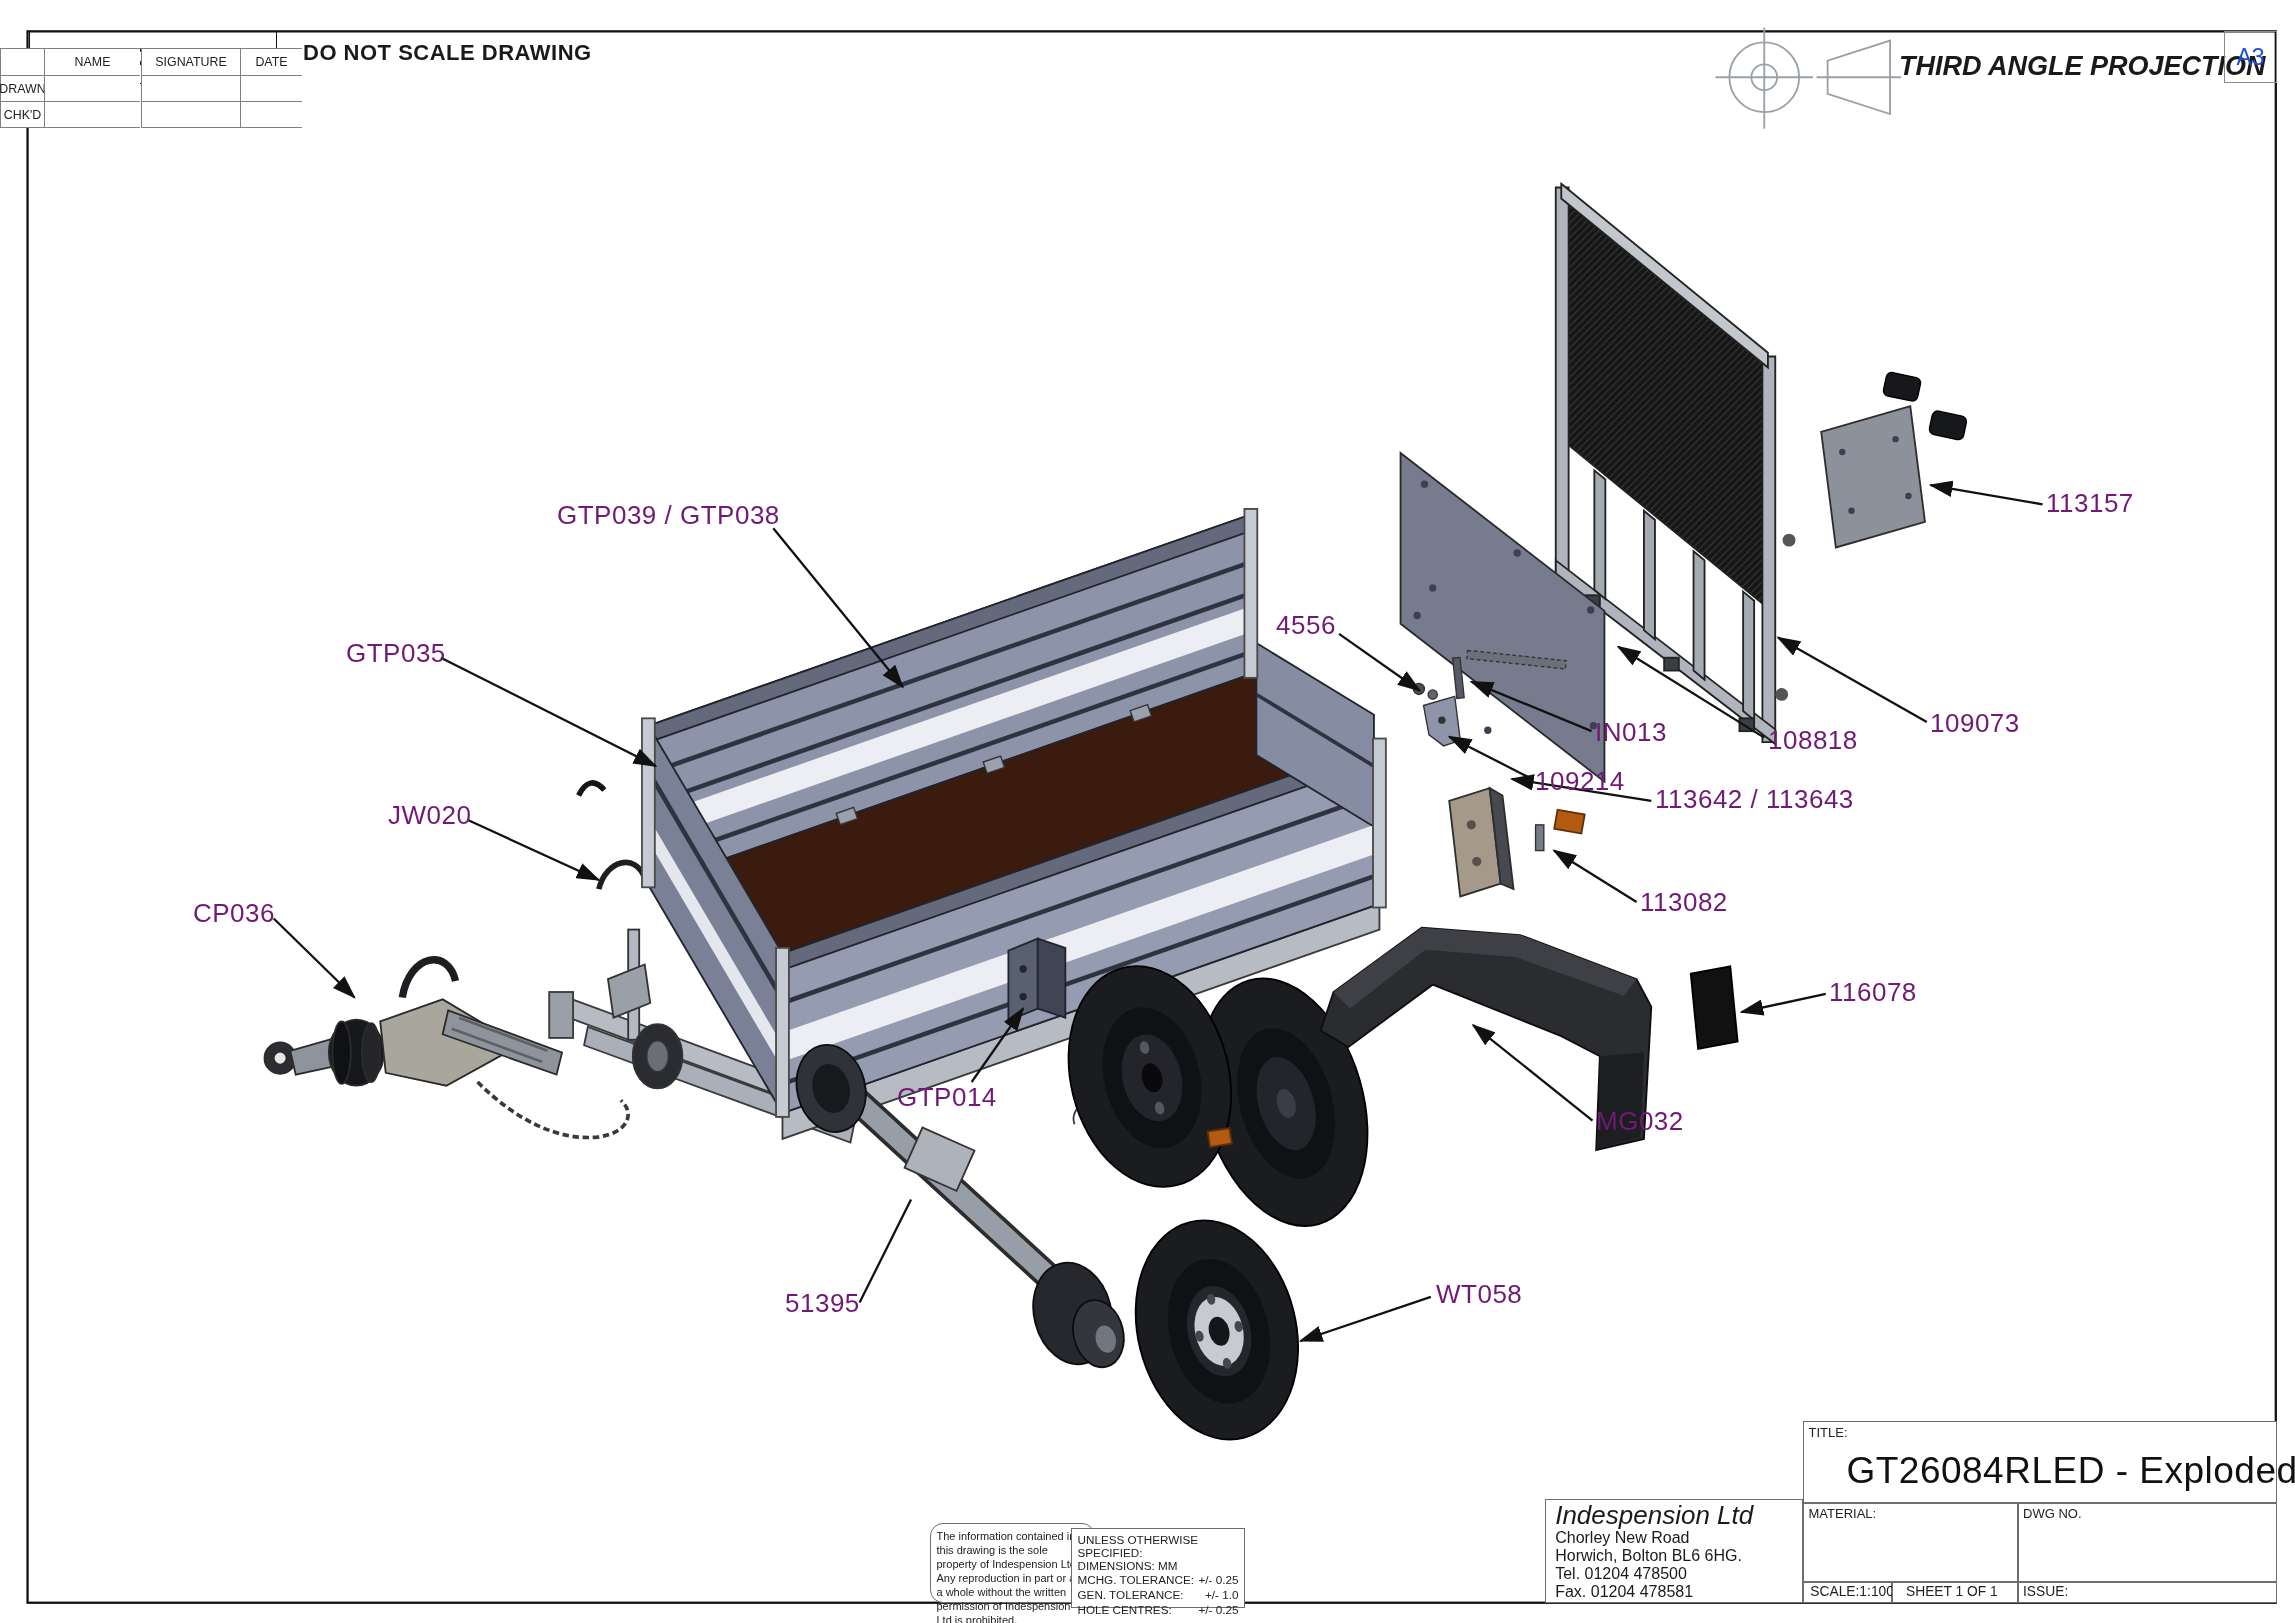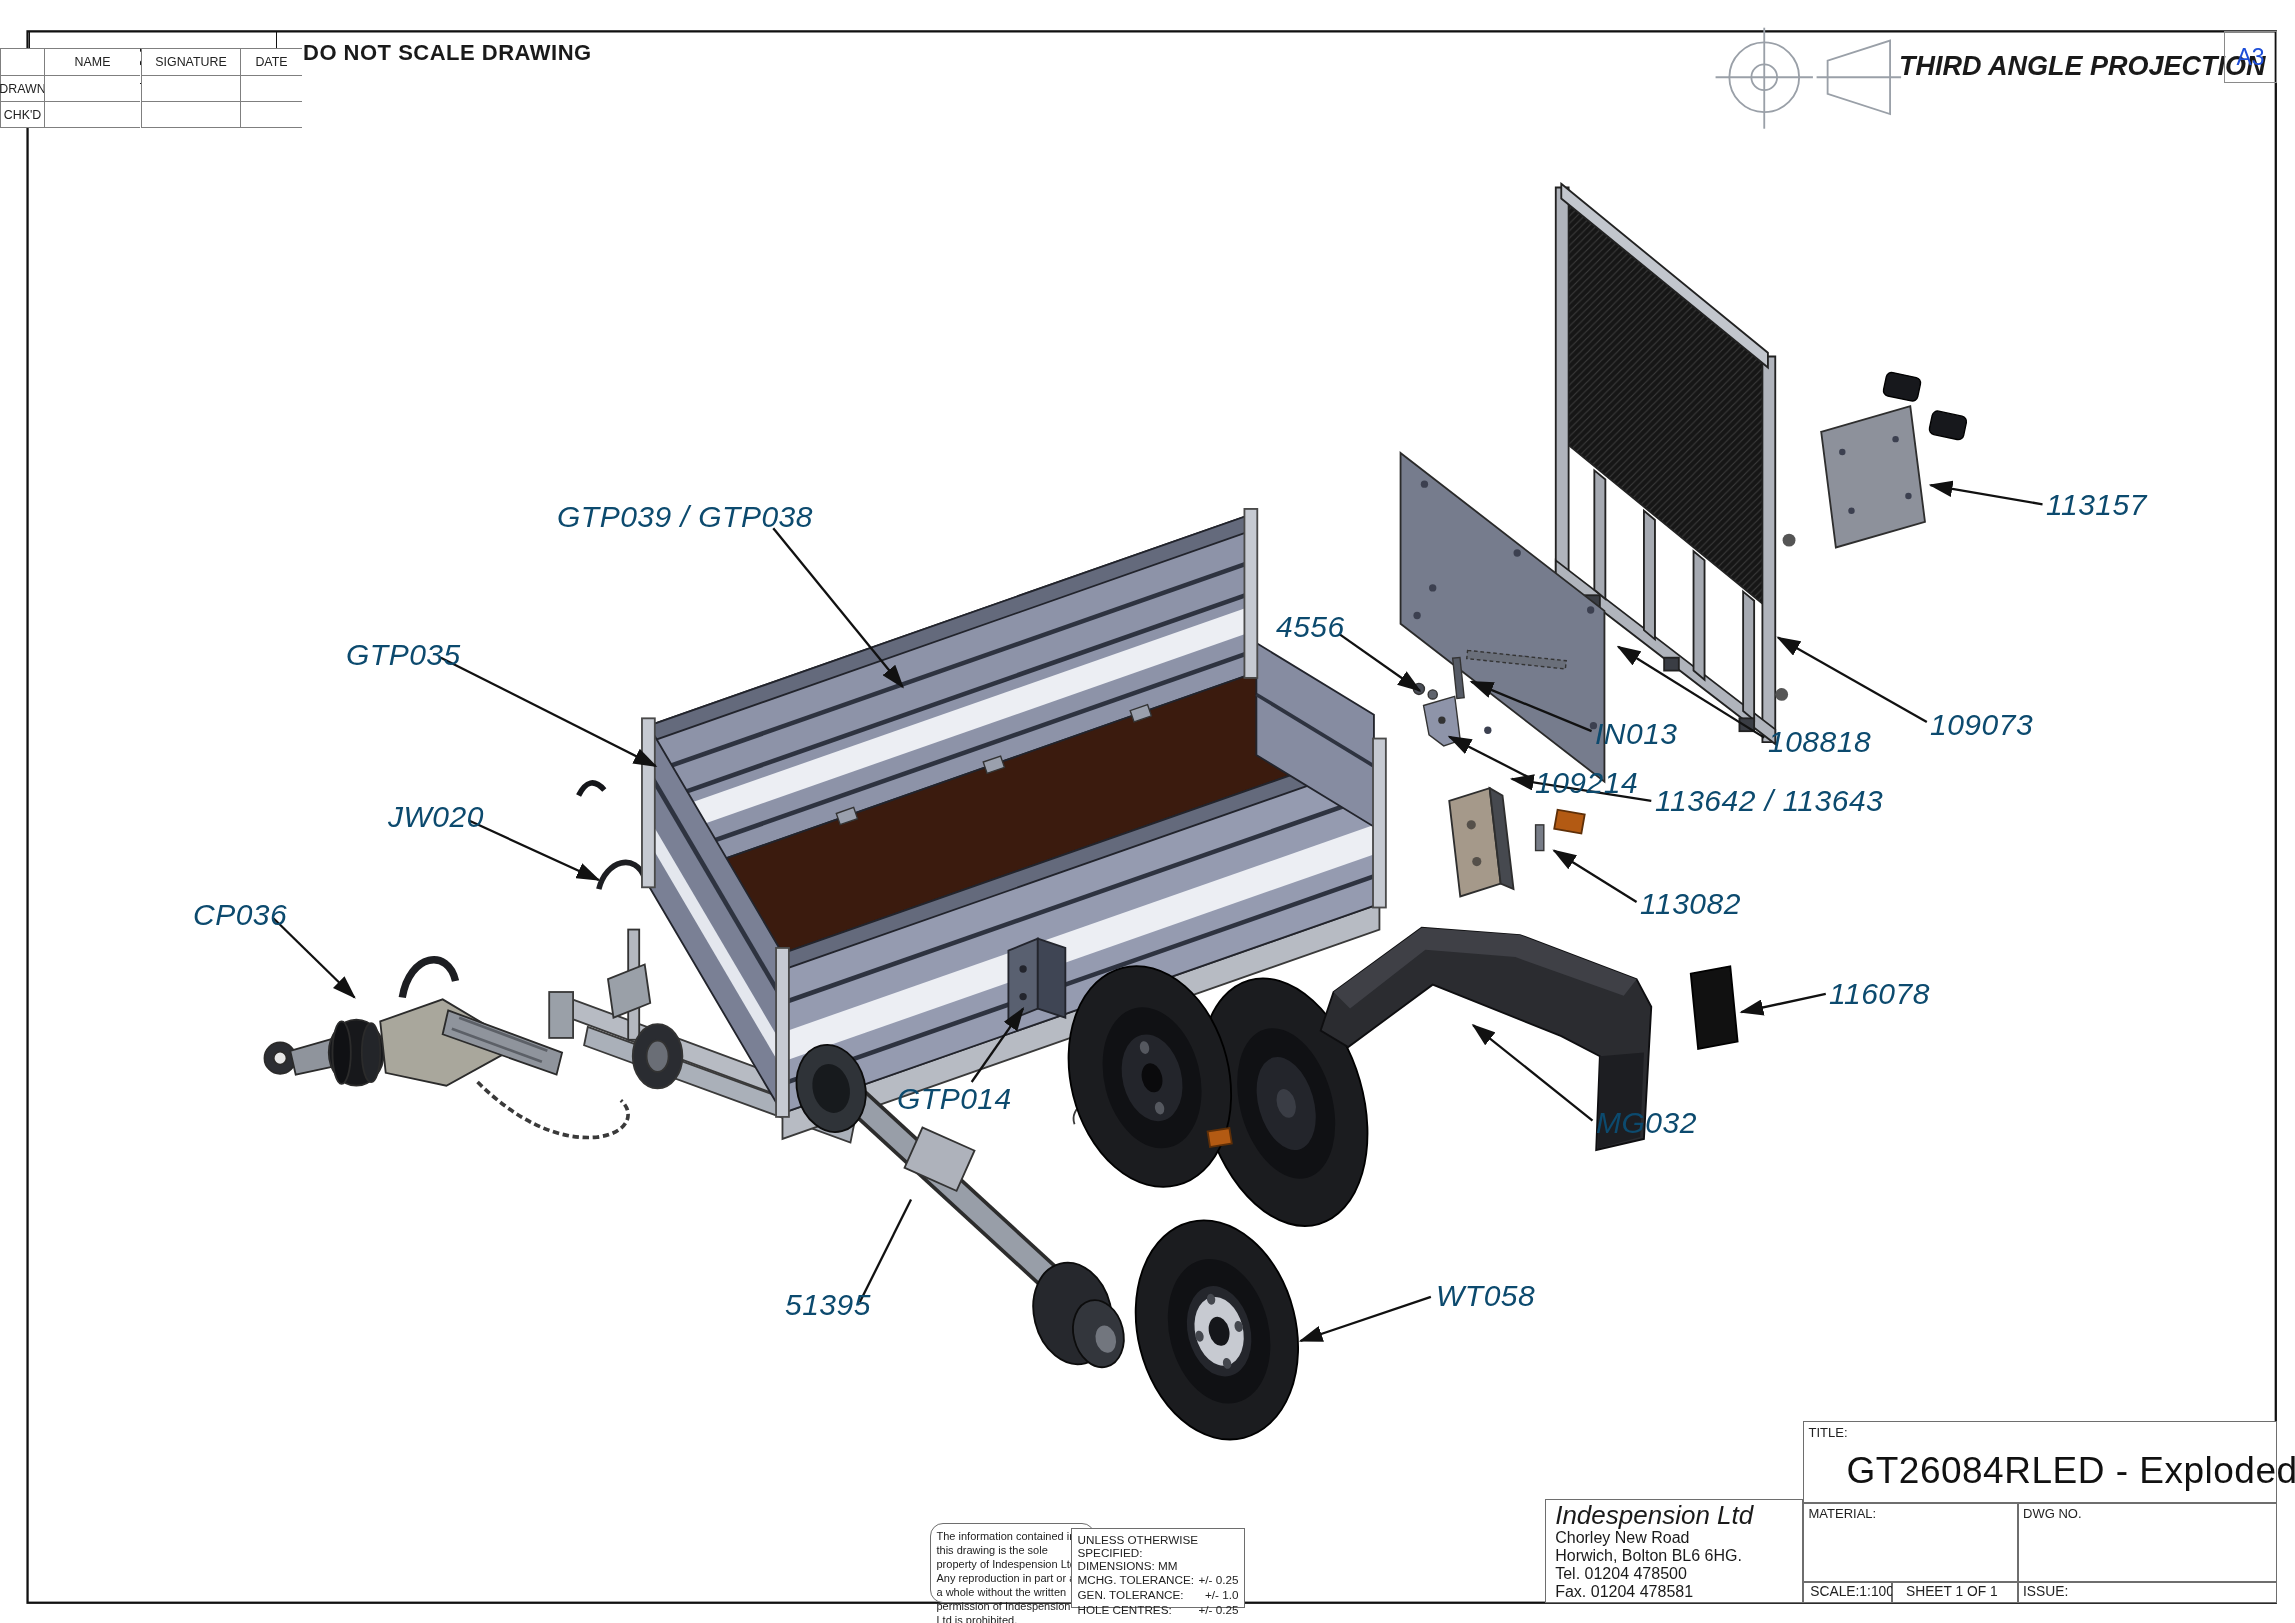--- a/index.html
+++ b/index.html
@@ -10,21 +10,21 @@
   #art{position:absolute;left:0;top:0;width:2296px;height:1624px;}
   .abs{position:absolute;}
   
   .doubt-box{left:28.5px;top:31px;width:246px;height:51px;border:1.8px solid #111;
     display:flex;align-items:center;justify-content:center;font-size:25px;font-weight:bold;font-style:italic;letter-spacing:0.5px;}
   .noscale{left:303px;top:40px;font-size:22px;font-weight:bold;letter-spacing:0.5px;}
   .proj-text{left:1899px;top:51px;width:320px;font-size:27px;font-weight:bold;font-style:italic;text-align:right;white-space:nowrap;}
   .a3-box{left:2224px;top:31px;width:51px;height:50px;border:1.4px solid #8a8a8a;
     display:flex;align-items:center;justify-content:center;font-size:23px;color:#1d4ed8;}
   
-  .callout{position:absolute;font-size:30px;letter-spacing:0.5px;color:#0c4a6e;white-space:nowrap;font-style:italic;}
+  .callout{position:absolute;font-size:26px;letter-spacing:0.5px;color:#701a75;white-space:nowrap;}
   
   .blk{position:absolute;border:1.4px solid #6e6e6e;box-sizing:border-box;background:#fff;}
   .disclaimer{left:930px;top:1523px;width:165px;height:80px;font-size:11px;line-height:1.28;padding:4.6px 5.5px;color:#222;border-radius:13px;}
   .tols{left:1071px;top:1528px;width:174px;height:80px;font-size:11.7px;padding:3.7px 5.5px;color:#222;}
   .tols .trow{display:flex;justify-content:space-between;line-height:1.26;}
   .appr{left:1243px;top:1523px;width:302px;height:80px;border:none;}
   .appr .cell{position:absolute;border-left:1.4px solid #7f7f7f;border-top:1.4px solid #7f7f7f;box-sizing:border-box;
     display:flex;align-items:center;justify-content:center;font-size:12.4px;color:#222;background:#fff;margin-top:48px;}
   .company{left:1545px;top:1499px;width:258px;height:104px;padding:1.8px 9.2px;box-sizing:border-box;}
   .company .cname{font-size:26px;font-style:italic;line-height:1.05;}

